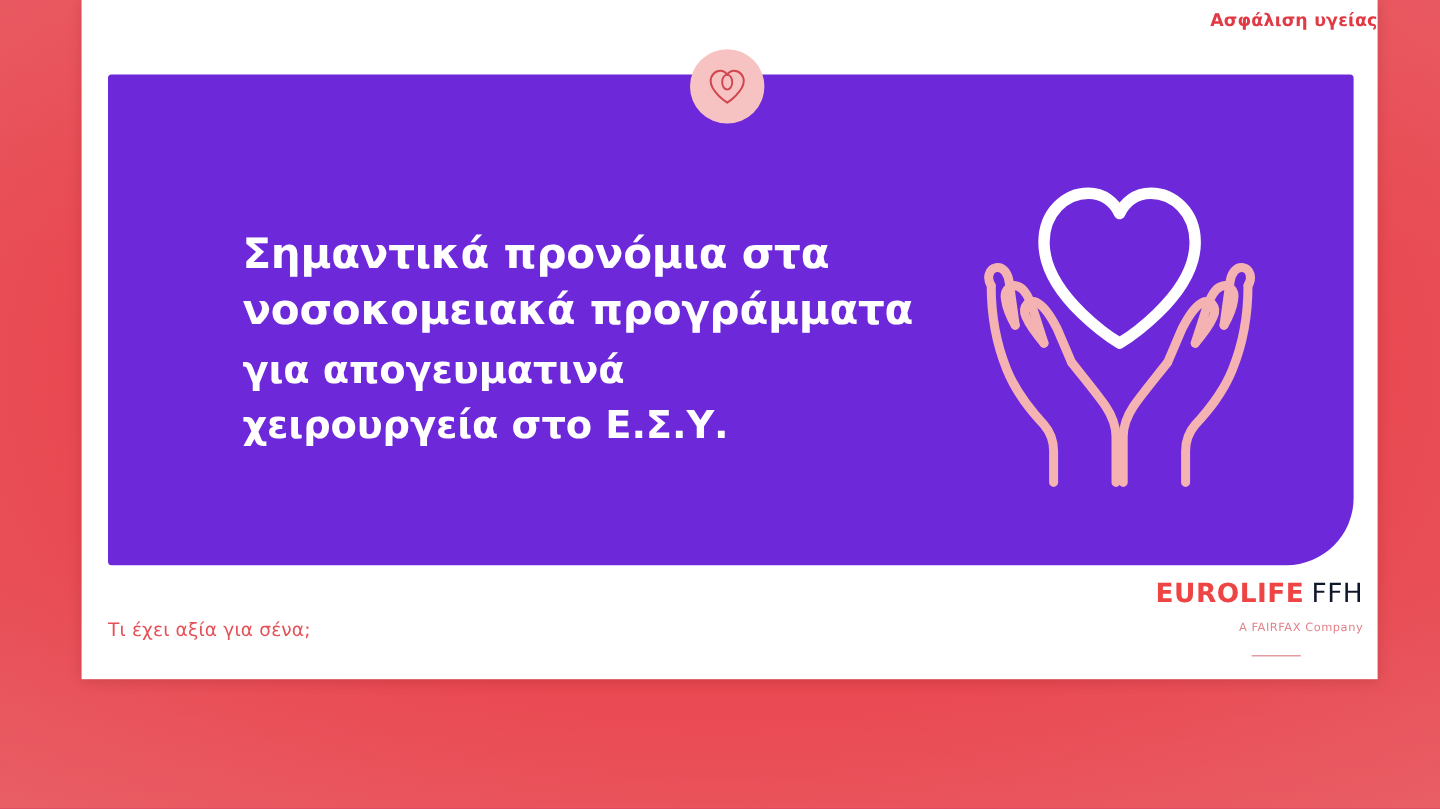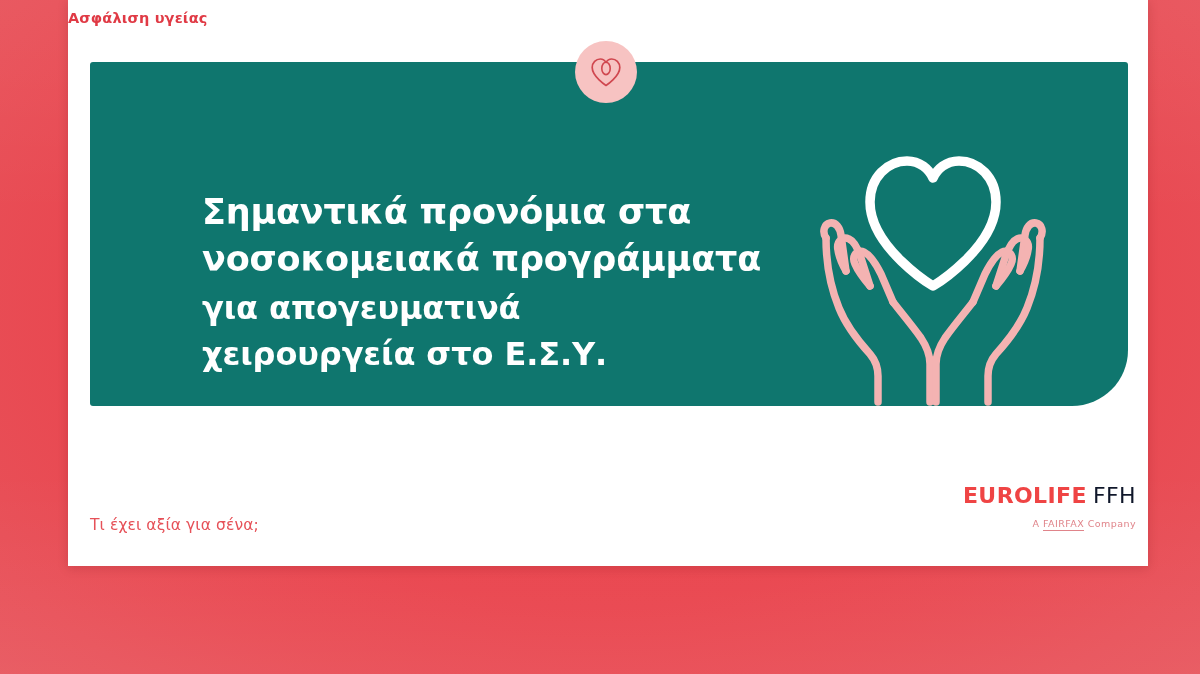--- a/index.html
+++ b/index.html
@@ -41,21 +41,21 @@
     box-shadow: 0 2px 10px rgba(90,10,16,0.18);
     overflow: hidden;
   }
 
   
   .kicker {
     position: absolute;
     top: 10px;
     left: 0;
     width: 1080px;
-    text-align: left;
+    text-align: right;
     font-size: 14.5px;
     font-weight: bold;
     color: #e03a45;
     letter-spacing: 0.15px;
     white-space: nowrap;
   }
 
   
   .badge {
     position: absolute;
@@ -71,22 +71,22 @@
     z-index: 5;
   }
   .badge svg { display: block; }
 
   
   .card {
     position: absolute;
     left: 22px;
     top: 62px;
     width: 1038px;
-    height: 344px;
-    background: #0f766e;
+    height: 409px;
+    background: #6d28d9;
     border-radius: 3px 3px 56px 3px;
   }
 
   
   .copy {
     position: absolute;
     left: 112px;
     top: 127px;
     width: 600px;
   }
@@ -147,21 +147,21 @@
   .brand-main .ffh { color: #0f172a; font-weight: normal; margin-left: 6px; }
   .brand-sub {
     margin-top: 11px;
     font-size: 9.5px;
     color: #e0848a;
     letter-spacing: 0.45px;
     white-space: nowrap;
   }
   .brand-sub .fairfax {
     border-bottom: 1px solid #e0848a;
-    padding-bottom: 1px;
+    padding-bottom: 17px;
   }
 </style>
 </head>
 <body>
 
 <div id="backdrop"></div>
 
 <div id="slide">
 
   <div class="kicker">Ασφάλιση υγείας</div>

